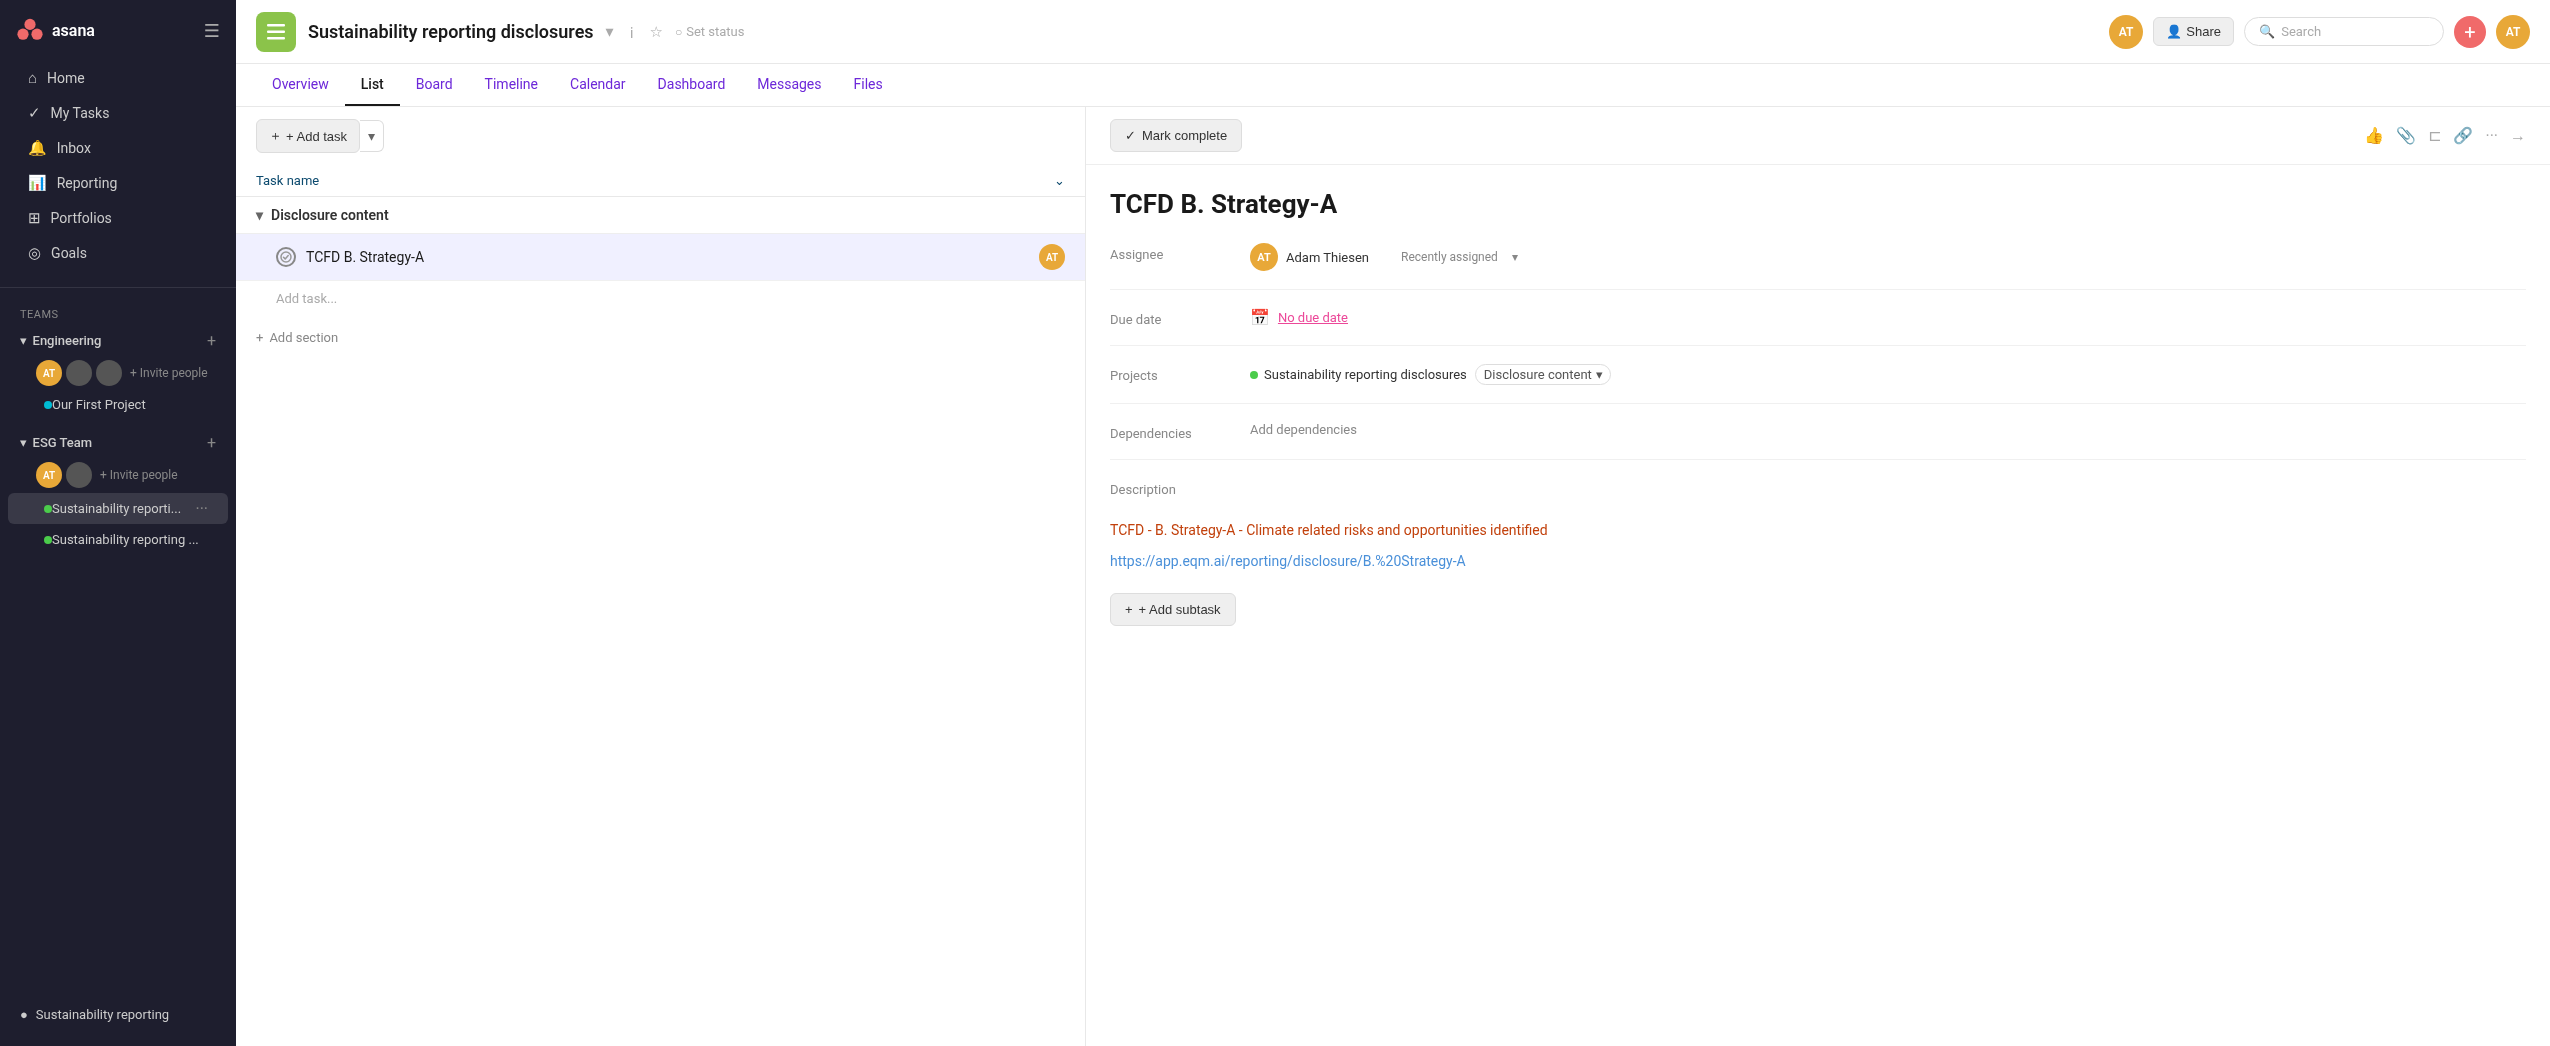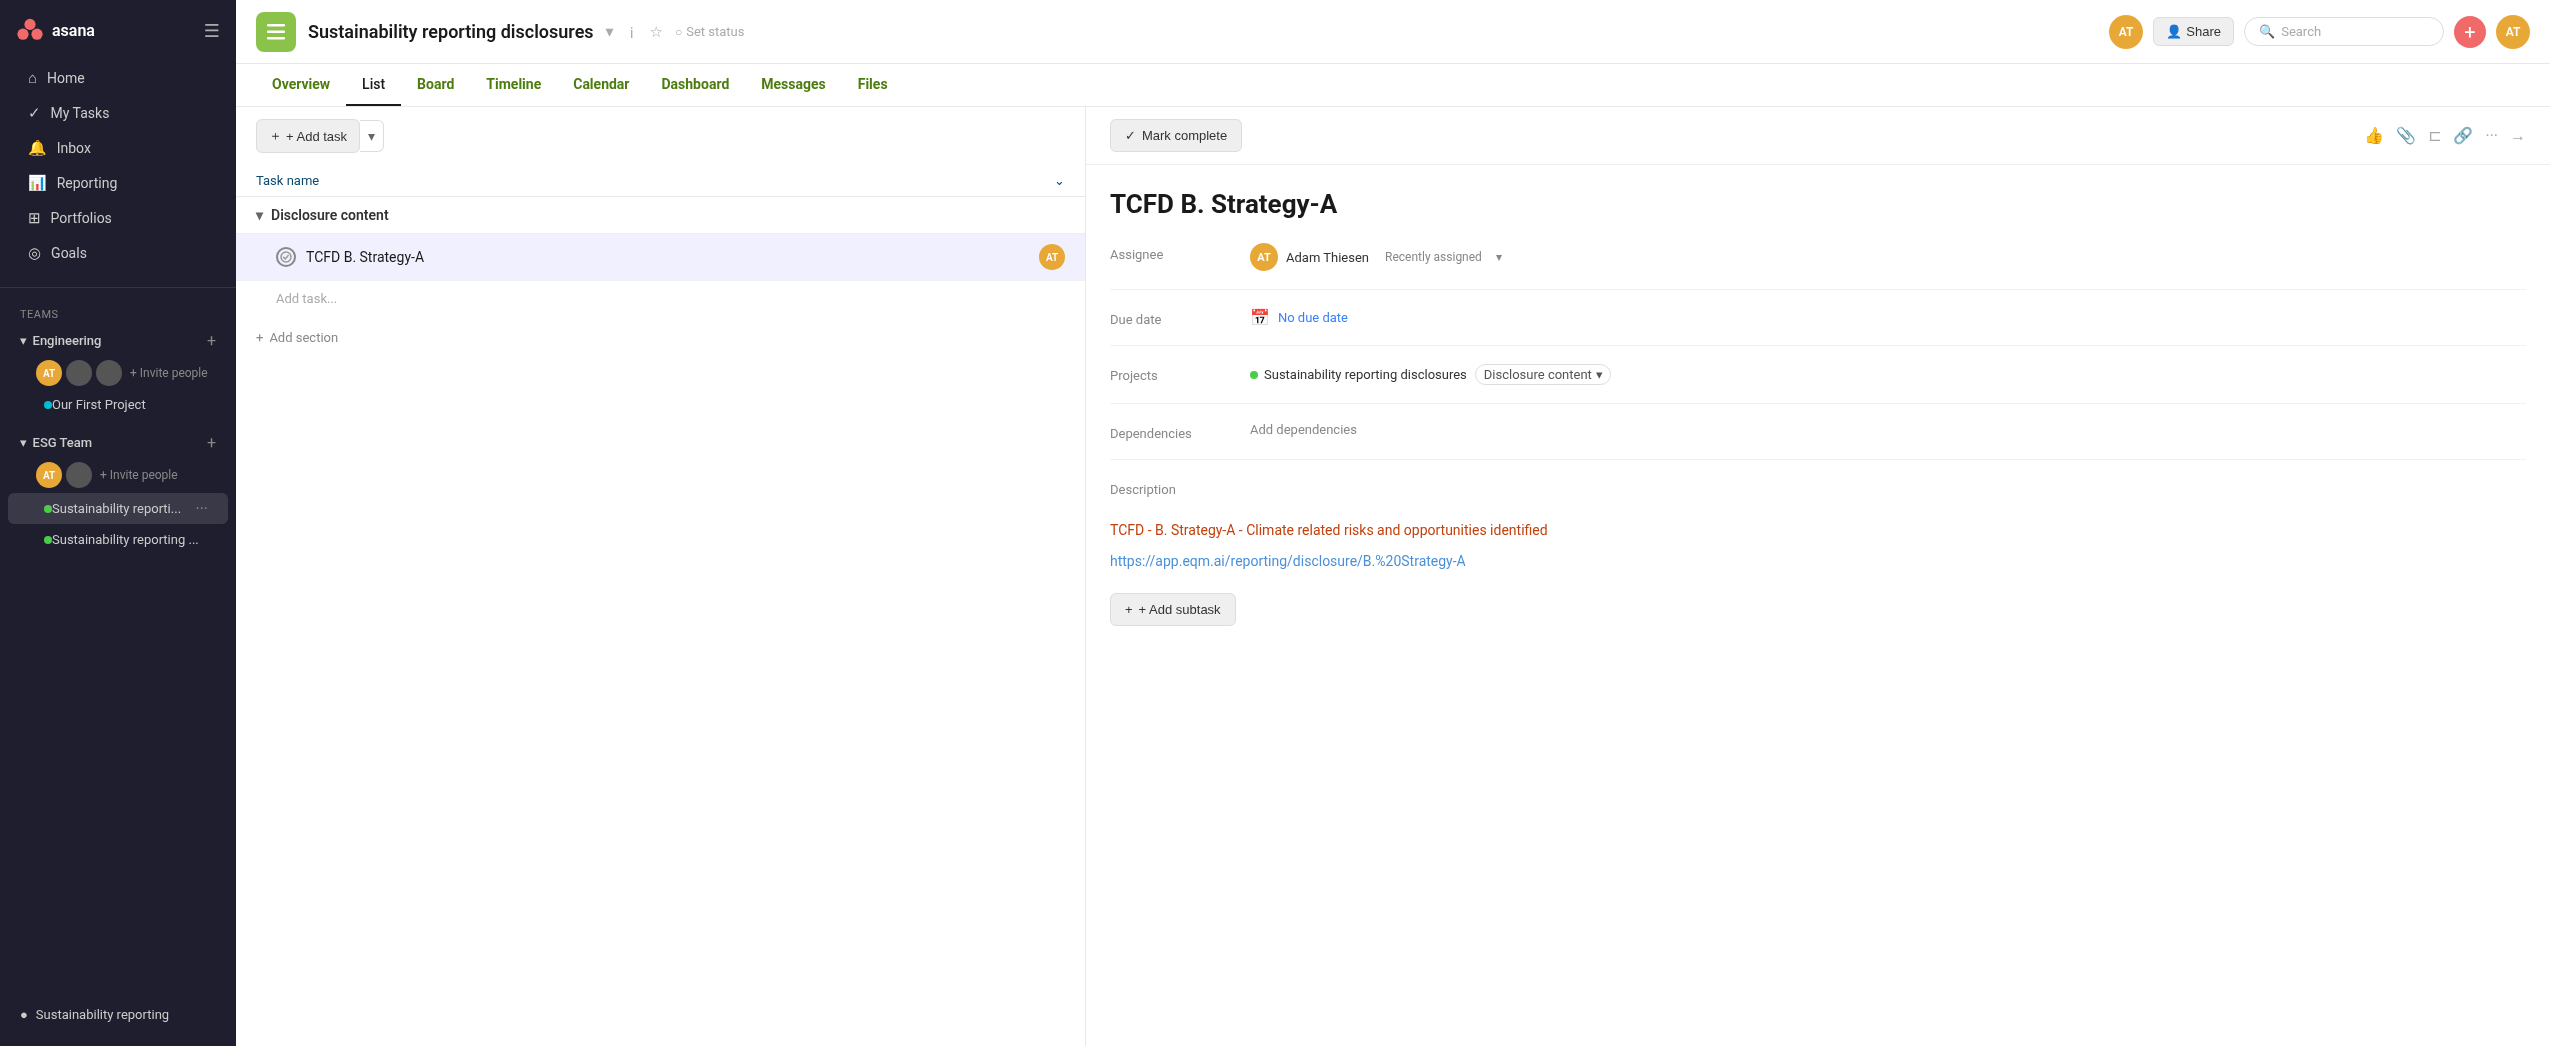--- a/index.html
+++ b/index.html
@@ -42,21 +42,21 @@
     .topbar-icon { color: #aaa; cursor: pointer; font-size: 16px; padding: 4px; }
     .set-status { display: flex; align-items: center; gap: 4px; color: #aaa; font-size: 13px; cursor: pointer; }
     .topbar-right { display: flex; align-items: center; gap: 10px; margin-left: auto; }
     .user-avatar { width: 34px; height: 34px; border-radius: 50%; background: #e8a838; color: #fff; display: flex; align-items: center; justify-content: center; font-size: 12px; font-weight: 600; }
     .share-btn { display: flex; align-items: center; gap: 4px; border: 1px solid #ddd; border-radius: 6px; padding: 6px 12px; font-size: 13px; cursor: pointer; color: #333; }
     .search-bar { display: flex; align-items: center; gap: 6px; border: 1px solid #ddd; border-radius: 20px; padding: 6px 14px; width: 200px; color: #aaa; font-size: 13px; cursor: pointer; }
     .add-btn { width: 32px; height: 32px; border-radius: 50%; background: #f06a6a; color: #fff; display: flex; align-items: center; justify-content: center; font-size: 20px; cursor: pointer; }
 
     
     .tabs { display: flex; align-items: center; padding: 0 20px; border-bottom: 1px solid #e8e8e8; flex-shrink: 0; }
-    .tab { padding: 12px 16px; font-size: 14px; color: #4d7c0f; cursor: pointer; border-bottom: 2px solid transparent; font-weight: bold; }
+    .tab { padding: 12px 16px; font-size: 14px; color: #6d28d9; cursor: pointer; border-bottom: 2px solid transparent; }
     .tab.active { color: #1a1a1a; font-weight: 500; border-bottom: 2px solid #1a1a1a; }
 
     
     .content { display: flex; flex: 1; overflow: hidden; }
 
     
     .task-panel { width: 850px; flex-shrink: 0; border-right: 1px solid #e8e8e8; display: flex; flex-direction: column; overflow-y: auto; }
     .task-toolbar { display: flex; align-items: center; padding: 12px 20px; gap: 8px; }
     .add-task-btn { display: flex; align-items: center; gap: 4px; border: 1px solid #ddd; border-radius: 6px; padding: 7px 12px; font-size: 13px; cursor: pointer; color: #333; }
     .task-list-header { display: flex; align-items: center; justify-content: space-between; padding: 8px 20px; border-bottom: 1px solid #e8e8e8; color: #0c4a6e; font-size: 13px; }
@@ -77,21 +77,21 @@
     .mark-complete-btn { display: flex; align-items: center; gap: 6px; border: 1px solid #ddd; border-radius: 6px; padding: 8px 14px; font-size: 13px; cursor: pointer; color: #333; }
     .detail-actions { display: flex; align-items: center; gap: 12px; color: #aaa; }
     .detail-action-icon { cursor: pointer; font-size: 16px; }
     .detail-content { padding: 24px; }
     .detail-title { font-size: 26px; font-weight: 700; color: #1a1a1a; margin-bottom: 24px; }
     .detail-field { display: flex; align-items: flex-start; gap: 20px; margin-bottom: 18px; padding-bottom: 18px; border-bottom: 1px solid #f0f0f0; }
     .detail-field:last-of-type { border-bottom: none; }
     .field-label { width: 120px; font-size: 13px; color: #888; flex-shrink: 0; padding-top: 4px; }
     .field-value { display: flex; align-items: center; gap: 8px; font-size: 13px; color: #333; }
     .assignee-avatar { width: 28px; height: 28px; border-radius: 50%; background: #e8a838; color: #fff; display: flex; align-items: center; justify-content: center; font-size: 11px; font-weight: 600; }
-    .recently-assigned { display: flex; align-items: center; gap: 14px; color: #888; font-size: 12px; margin-left: 8px; }
+    .recently-assigned { display: flex; align-items: center; gap: 14px; color: #888; font-size: 12px; margin-left: 24px; }
     .due-date-icon { color: #aaa; font-size: 16px; }
     .project-badge { display: flex; align-items: center; gap: 6px; }
     .project-badge-dot { width: 8px; height: 8px; border-radius: 50%; background: #4bcc4b; }
     .disclosure-content-badge { display: flex; align-items: center; gap: 4px; color: #555; font-size: 13px; border: 1px solid #ddd; border-radius: 12px; padding: 2px 8px; cursor: pointer; }
     .add-dep-link { color: #888; font-size: 13px; cursor: pointer; }
     .desc-section { margin-top: 8px; }
     .desc-text { font-size: 14px; color: #c2410c; line-height: 1.6; margin-bottom: 12px; }
     .desc-link { color: #4a90d9; font-size: 14px; cursor: pointer; text-decoration: none; }
     .add-subtask-btn { display: flex; align-items: center; gap: 6px; border: 1px solid #ddd; border-radius: 6px; padding: 8px 14px; font-size: 13px; cursor: pointer; color: #333; margin-top: 24px; width: fit-content; }
   </style>
@@ -306,21 +306,21 @@
               <span>Recently assigned</span>
               <span>▾</span>
             </div>
           </div>
         </div>
 
         <div class="detail-field">
           <span class="field-label">Due date</span>
           <div class="field-value">
             <span class="due-date-icon">📅</span>
-            <span style="color:#3b82f6;">No due date</span>
+            <span style="color:#ec4899;text-decoration:underline;">No due date</span>
           </div>
         </div>
 
         <div class="detail-field">
           <span class="field-label">Projects</span>
           <div class="field-value">
             <div class="project-badge">
               <div class="project-badge-dot"></div>
               <span>Sustainability reporting disclosures</span>
             </div>

